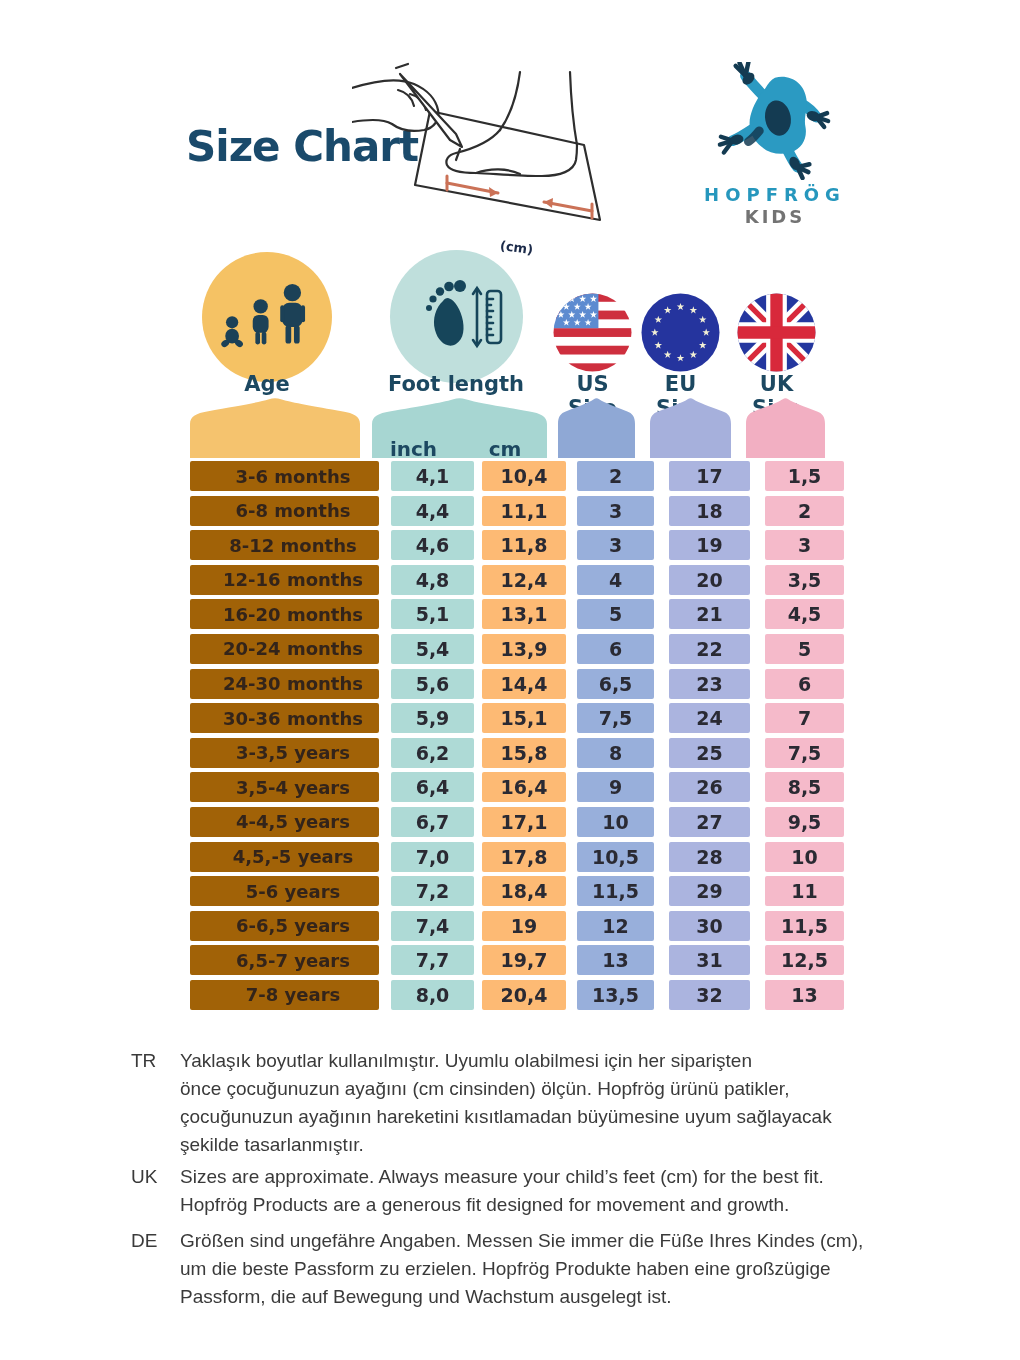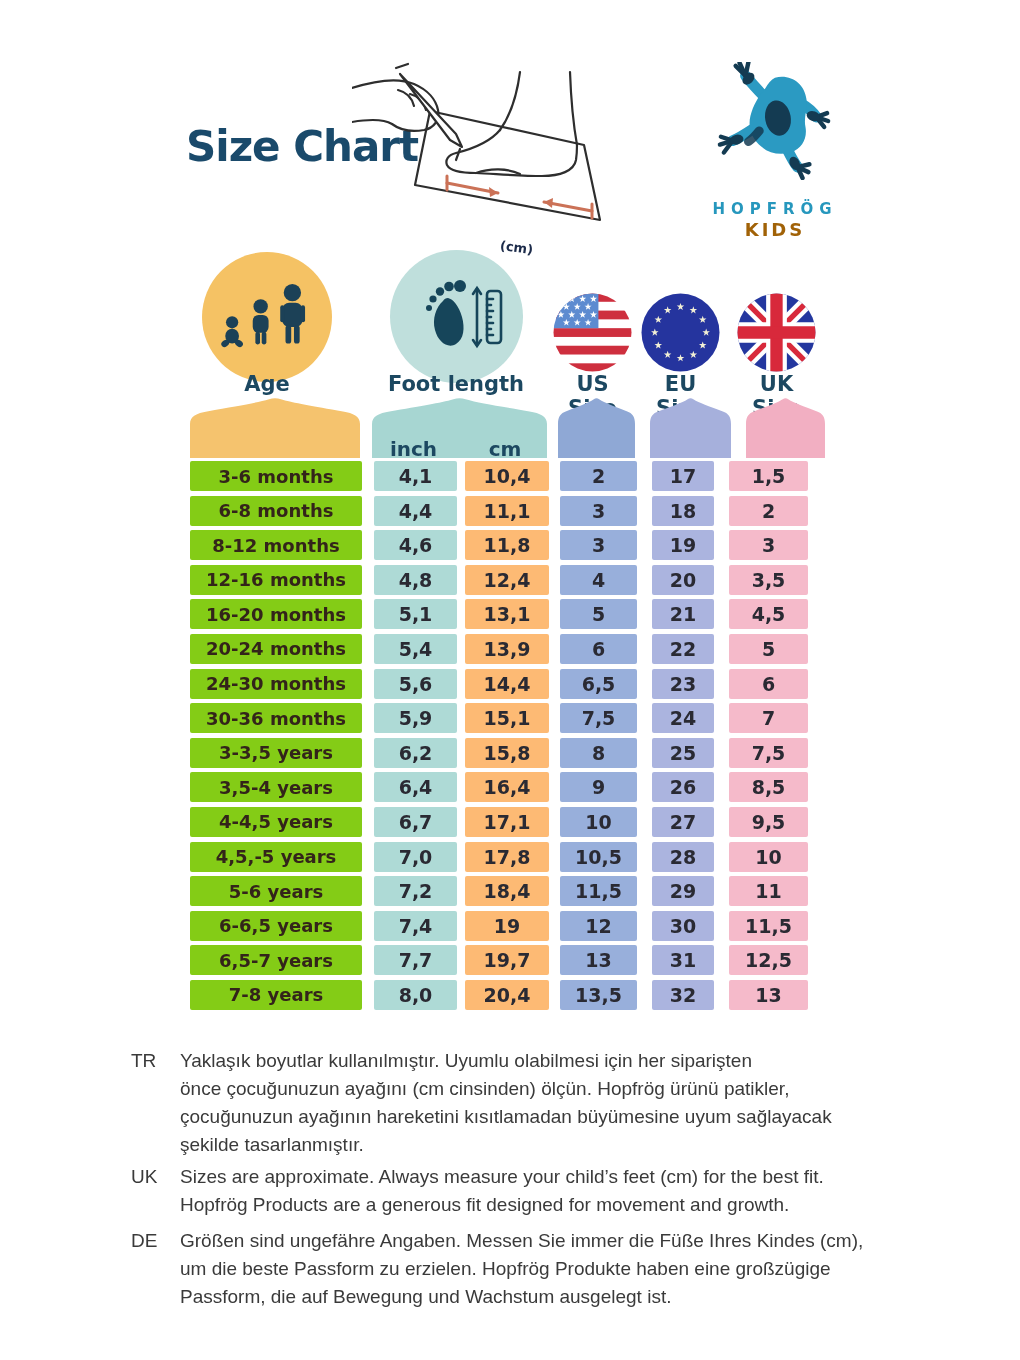--- a/index.html
+++ b/index.html
@@ -2,22 +2,22 @@
 <html><head>
 <meta charset="utf-8">
 <style>
   html,body{margin:0;padding:0;background:#fff;}
   #page{position:relative;width:1020px;height:1360px;background:#ffffff;overflow:hidden;
         font-family:"DejaVu Sans","Liberation Sans",sans-serif;}
   
   #title{position:absolute;left:186px;top:122px;font-size:42px;font-weight:700;color:#1A4A6B;letter-spacing:-1px;}
   
   #logo{position:absolute;left:690px;top:62px;width:170px;text-align:center;}
-  #logo .brand{display:block;margin-top:20px;font-size:15px;font-weight:700;color:#2697BD;letter-spacing:6px;}
-  #logo .sub{display:block;margin-top:1px;font-size:18px;font-weight:800;color:#a16207;letter-spacing:3px;}
+  #logo .brand{display:block;margin-top:4px;font-size:18px;font-weight:700;color:#2697BD;letter-spacing:6px;}
+  #logo .sub{display:block;margin-top:1px;font-size:18px;font-weight:800;color:#737373;letter-spacing:3px;}
   
   #illu{position:absolute;left:352px;top:50px;width:292px;height:182px;}
   #cm-label{position:absolute;left:500px;top:240px;font-size:13px;font-weight:700;color:#1C2B4A;transform:rotate(8deg);}
   
   .circle{position:absolute;border-radius:50%;display:flex;align-items:center;justify-content:center;}
   #age-circle{left:202px;top:252px;width:130px;height:130px;background:#F5C264;}
   #foot-circle{left:390px;top:250px;width:133px;height:133px;background:#BFDFDC;}
   .flag{position:absolute;width:79px;height:79px;}
   #us-flag{left:553px;top:293px;}
   #eu-flag{left:641px;top:293px;}
@@ -37,25 +37,25 @@
   #arch-us{left:368px;width:77px;}
   #arch-eu{left:460px;width:81px;}
   #arch-uk{left:556px;width:79px;}
   .subhead{position:absolute;top:39px;font-size:20px;font-weight:700;color:#1C4861;text-align:center;}
   #sub-inch{left:182px;width:83px;}
   #sub-cm{left:273px;width:84px;}
   #rows{position:absolute;left:0;top:63px;}
   .trow{display:flex;height:30px;margin-bottom:4.6px;}
   .cell{display:flex;align-items:center;justify-content:center;border-radius:2px;
         font-weight:700;font-size:19px;color:#2A2A33;}
-  .cell.age{width:172px;background:#84cc16;color:#33241A;font-size:18px;}
+  .cell.age{width:172px;background:#a16207;color:#33241A;font-size:18px;padding-left:17px;}
   .cell.inch{width:83px;margin-left:12px;background:#AEDAD6;}
   .cell.cm{width:84px;margin-left:8px;background:#fdba74;}
   .cell.us{width:77px;margin-left:11px;background:#98AFDB;}
-  .cell.eu{width:62px;margin-left:15px;background:#ABB4DF;}
+  .cell.eu{width:81px;margin-left:15px;background:#ABB4DF;}
   .cell.uk{width:79px;margin-left:15px;background:#F5BACA;}
   
   .footnote{position:absolute;left:131px;width:790px;display:flex;
             font-family:"Liberation Sans","DejaVu Sans",sans-serif;
             font-size:19px;line-height:28px;color:#3A3A3A;}
   #fn-tr{top:1047px;}
   #fn-uk{top:1163px;}
   #fn-de{top:1227px;}
   .fn-lang{width:49px;flex:none;}
   .fn-text{white-space:pre-line;flex:1;}

